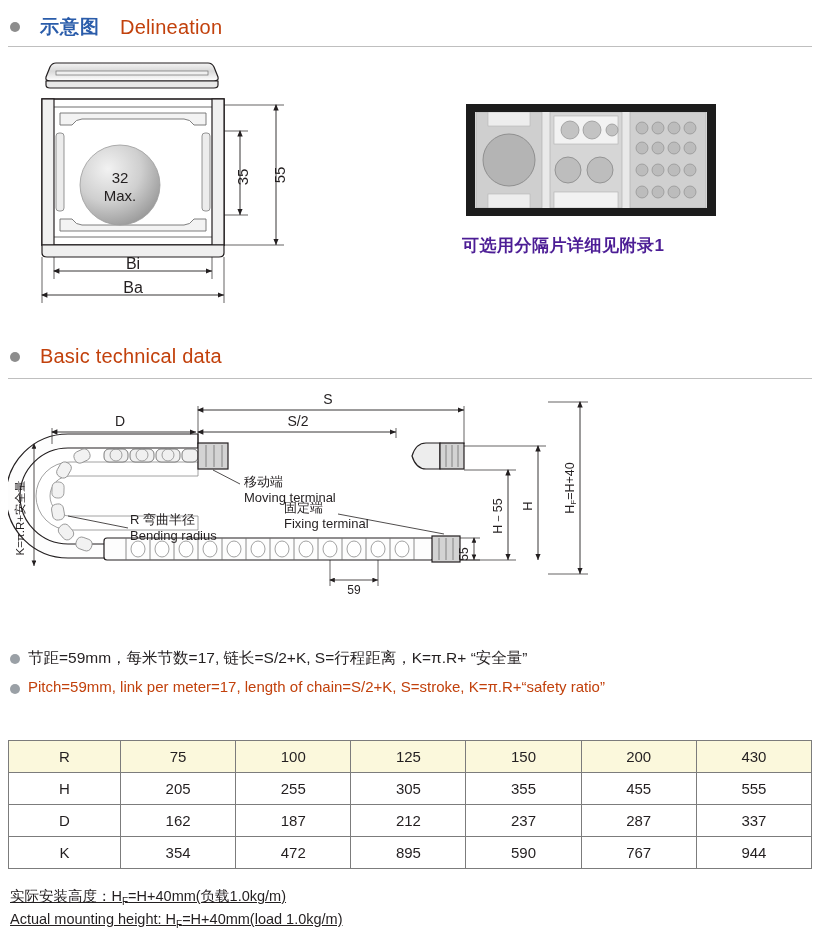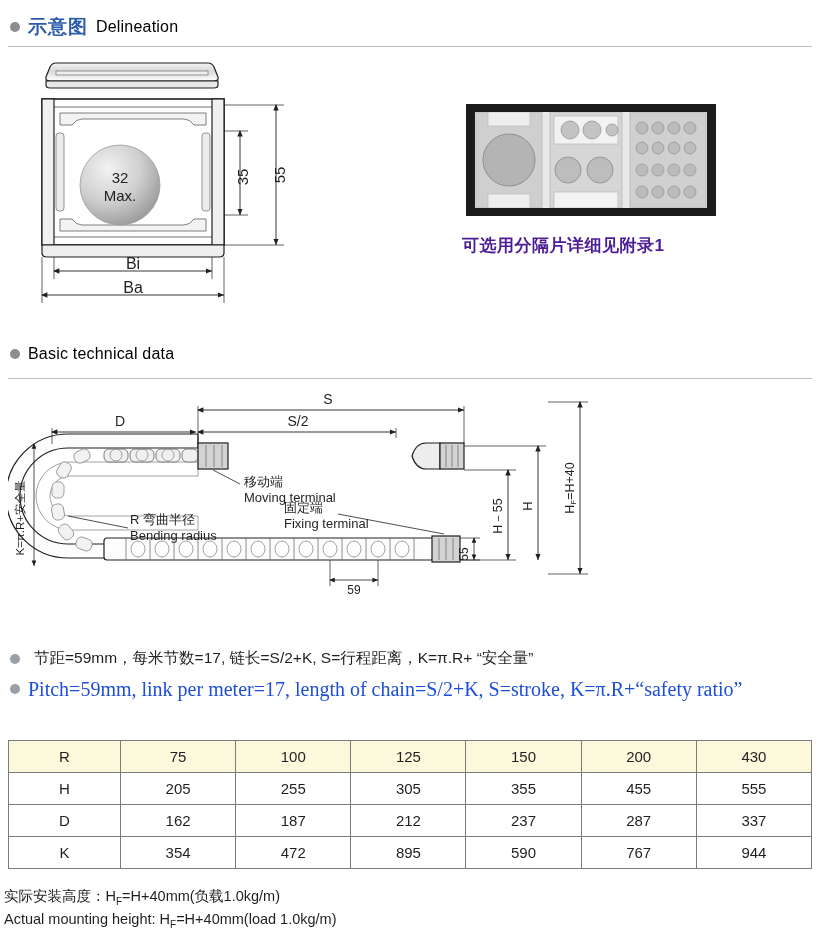--- a/index.html
+++ b/index.html
@@ -9,31 +9,31 @@
     background: #ffffff;
     font-family: "Liberation Sans", sans-serif;
     color: #231f20;
     overflow: hidden;
   }
   .page { position: relative; width: 820px; height: 940px; }
 
   
   .section-head {
     display: flex; align-items: center;
-    gap: 8px;
+    gap: 20px;
   }
   .bullet {
     width: 10px; height: 10px; border-radius: 50%;
     background: #8d8d8d; display: inline-block; flex: 0 0 auto;
   }
   .sec-cn {
     font-size: 19px; font-weight: bold; color: #2a5caa; letter-spacing: 1px;
   }
   .sec-en {
-    font-size: 16px; color: #000000; letter-spacing: .2px;
+    font-size: 20px; color: #c2410c; letter-spacing: .2px;
   }
   .rule {
     border: 0; border-top: 1px solid #bfbfbf; margin: 0;
   }
 
   #head1 { position: absolute; left: 10px; top: 14px; }
   #rule1 { position: absolute; left: 8px; top: 46px; width: 804px; }
 
   #head2 { position: absolute; left: 10px; top: 345px; }
   #rule2 { position: absolute; left: 8px; top: 378px; width: 804px; }
@@ -48,41 +48,41 @@
     font-size: 17px; color: #4c1d95; font-weight: bold; letter-spacing: .5px;
   }
 
   
   #draw2 { position: absolute; left: 8px; top: 388px; width: 610px; height: 240px; }
 
   
   .note-list { position: absolute; left: 10px; top: 648px; width: 790px; }
   .note-row { display: flex; align-items: flex-start; gap: 8px; margin-bottom: 9px; }
   .note-row .bullet { margin-top: 6px; background:#9aa0a6; }
-  .note-cn { font-size: 15.5px; color: #231f20; margin-left: 6px; }
-  .note-en { font-size: 20px; color: #1d4ed8; font-family: Liberation Serif, serif; }
+  .note-cn { font-size: 15.5px; color: #231f20; }
+  .note-en { font-size: 15px; color: #c2410c; }
 
   
   table.data {
     position: absolute; left: 8px; top: 740px;
     width: 804px; border-collapse: collapse;
     font-size: 15px;
   }
   table.data th, table.data td {
     border: 1px solid #7c7c7c;
     text-align: center;
     height: 32px;
     font-weight: normal;
   }
   table.data thead th { background: #fbf8dc; font-weight: normal; }
   table.data td.rowhdr, table.data th.rowhdr { width: 112px; }
 
   .footer {
-    position: absolute; left: 4px; top: 886px;
-    font-size: 14.5px; line-height: 1.5;
+    position: absolute; left: 10px; top: 886px;
+    font-size: 14.5px; line-height: 1.5; text-decoration: underline;
   }
   .footer div { white-space: nowrap; }
   sub { font-size: 10px; }
 
   svg text { font-family: "Liberation Sans", sans-serif; fill: #231f20; }
 </style>
 </head>
 <body>
 
 <div class="page">

